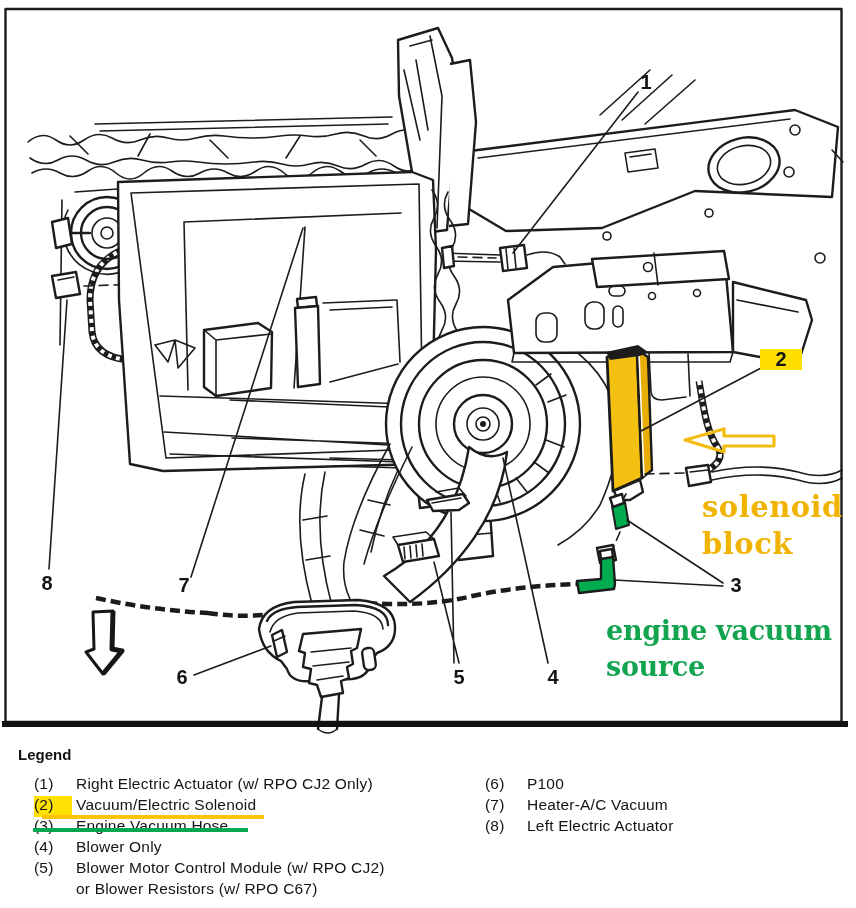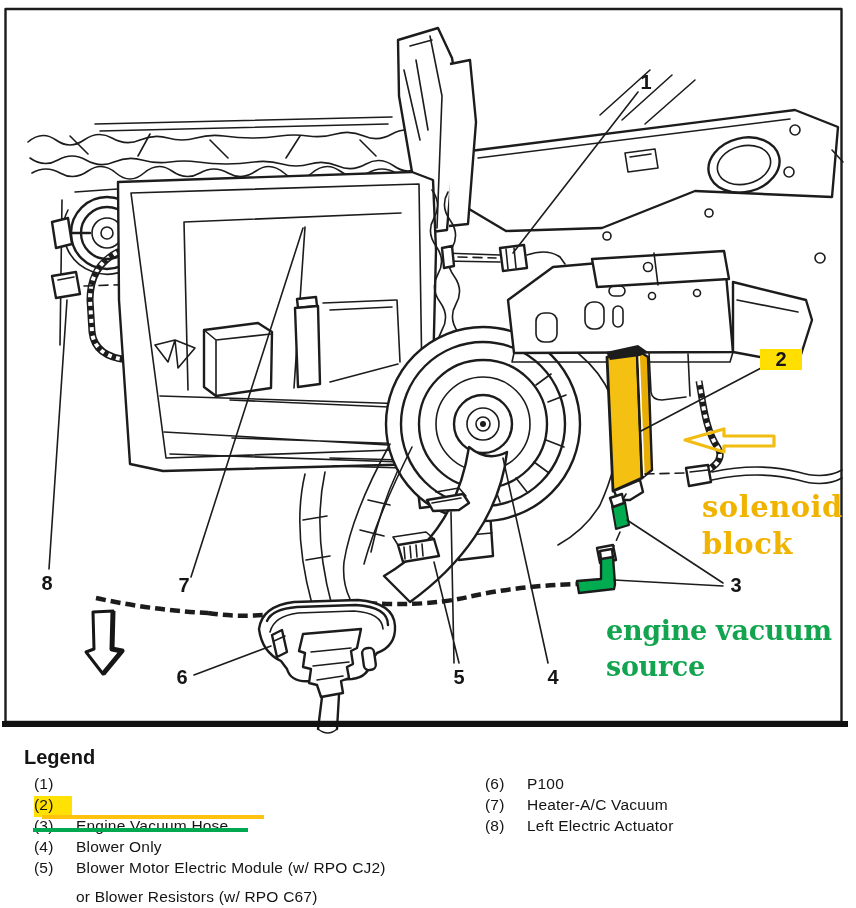--- a/index.html
+++ b/index.html
@@ -12,28 +12,28 @@
   .t  {stroke-width:1.6;}
   .d  {stroke-dasharray:9,6;}
   .tube {fill:none;stroke:#1c1c1c;stroke-width:7;stroke-linecap:butt;}
   .tubed{fill:none;stroke:#ffffff;stroke-width:4;stroke-dasharray:4,4.5;stroke-linecap:butt;}
   .seg  {fill:none;stroke:#1c1c1c;stroke-width:4.5;stroke-dasharray:10,5;stroke-linecap:butt;}
   .co {font:700 20px "Liberation Sans",sans-serif;fill:#151515;text-anchor:middle;}
   .ann {font:700 29px "DejaVu Serif",serif;letter-spacing:.5px;}
   .ann2{font:700 27px "DejaVu Serif",serif;letter-spacing:-.3px;}
   
   #legend{position:absolute;left:0;top:740px;width:856px;height:168px;color:#141414;}
-  .lg-title{position:absolute;left:24px;top:6px;font-size:20px;font-weight:700;}
+  .lg-title{position:absolute;left:18px;top:6px;font-size:15px;font-weight:700;}
   .lg-col{position:absolute;top:35px;}
   .lg-col.left{left:34px;}
   .lg-col.right{left:485px;}
   .lg-row{display:flex;height:21px;font-size:15.5px;letter-spacing:.2px;white-space:nowrap;}
   .lg-num{width:42px;flex:0 0 42px;}
   .lg-num.hl{background:#FFE103;width:38px;flex-basis:38px;margin-right:4px;}
-  .lg-cont{padding-left:42px;margin-top:8px;}
+  .lg-cont{padding-left:42px;}
   .uline{position:absolute;}
   .uline.yellow{left:42px;top:75px;width:222px;height:3.5px;background:#FFC20E;}
   .uline.green {left:33px;top:88px;width:215px;height:4px;background:#00A94F;}
 </style>
 </head>
 <body>
 
 <div id="page">
 
 <svg width="856" height="908" viewBox="0 0 856 908">
@@ -245,35 +245,37 @@
 
   <path d="M2,724 H848" stroke="#111" stroke-width="6" fill="none"></path>
 </svg>
 
 <div id="legend">
   <div class="lg-title">Legend</div>
 
   <div class="lg-col left">
     <div class="lg-row">
       <span class="lg-num">(1)</span>
+      <span>Right Electric Actuator (w/ RPO CJ2 Only)</span>
     </div>
     <div class="lg-row">
       <span class="lg-num hl">(2)</span>
+      <span>Vacuum/Electric Solenoid</span>
     </div>
     <div class="lg-row">
       <span class="lg-num">(3)</span>
       <span>Engine Vacuum Hose</span>
     </div>
     <div class="lg-row">
       <span class="lg-num">(4)</span>
       <span>Blower Only</span>
     </div>
     <div class="lg-row">
       <span class="lg-num">(5)</span>
-      <span>Blower Motor Electric Module (w/ RPO CJ2)</span>
+      <span>Blower Motor Control Module (w/ RPO CJ2)</span>
     </div>
     <div class="lg-row lg-cont">
       <span>or Blower Resistors (w/ RPO C67)</span>
     </div>
   </div>
 
   <div class="lg-col right">
     <div class="lg-row">
       <span class="lg-num">(6)</span>
       <span>P100</span>

